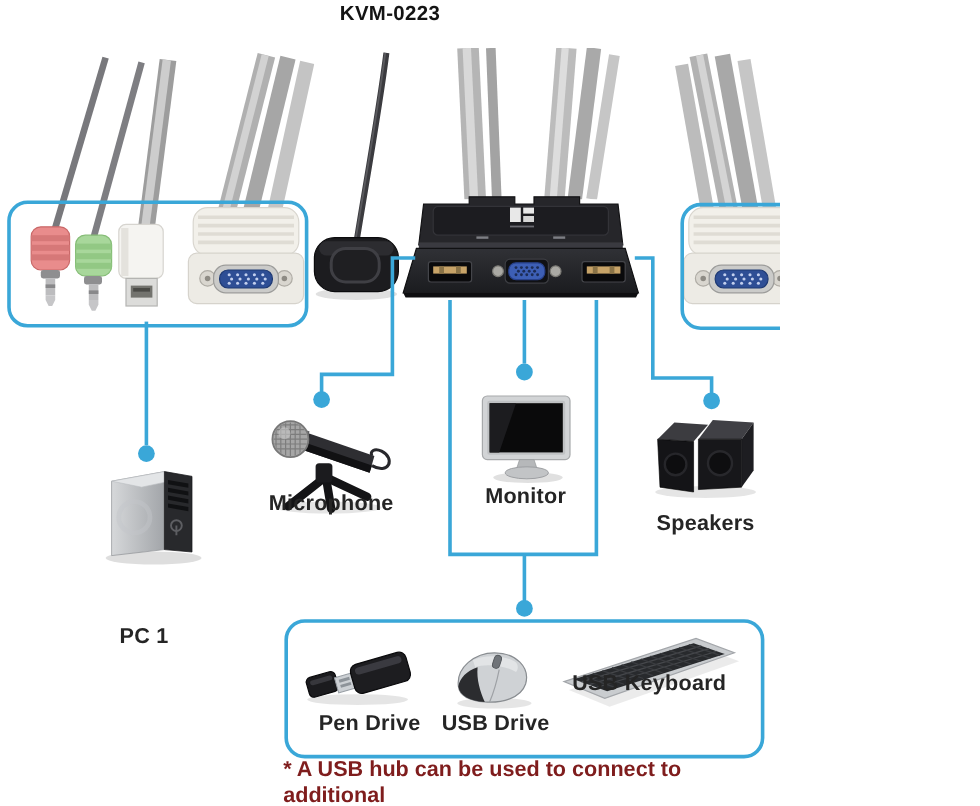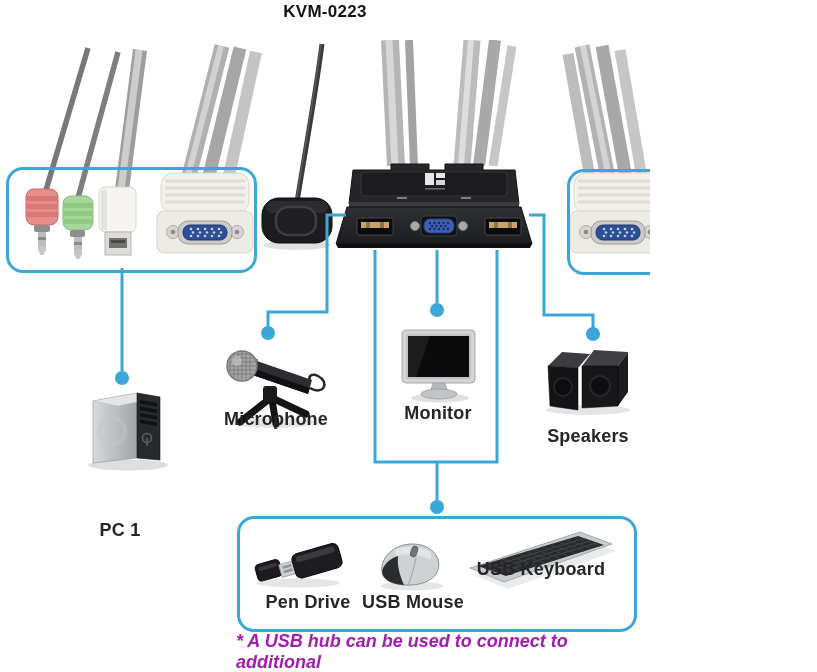--- a/index.html
+++ b/index.html
@@ -18,21 +18,21 @@
     position:absolute; z-index:4; transform:translateX(-50%);
     font-size:18px; font-weight:600; color:#252525; white-space:nowrap;
     letter-spacing:0.2px;
   }
   #title {
     position:absolute; z-index:4; left:0; right:0; top:2px; text-align:center;
     font-size:17px; font-weight:700; color:#141414; letter-spacing:0.3px;
   }
   #footnote {
     position:absolute; z-index:4; left:236px; top:631px; width:420px;
-    font-size:18px; font-weight:600; color:#a21caf; line-height:21px;font-style:italic;
+    font-size:18px; font-weight:600; color:#7f1d1d; line-height:21px;
   }
 </style>
 </head>
 <body>
 
 <div id="canvas">
 
   <div id="title">KVM-0223</div>
 
   <div class="abs art" style="left:0;top:38px;width:262px;height:232px;">
@@ -430,21 +430,21 @@
       </g>
     </svg>
   </div>
 
   <div class="label" style="left:120px;top:492px;margin-top:28px;">PC 1</div>
   <div class="label" style="left:276px;top:409px;">Microphone</div>
   <div class="label" style="left:438px;top:403px;">Monitor</div>
   <div class="label" style="left:588px;top:426px;">Speakers</div>
   <div class="label" style="left:722px;top:470px;">PC 4</div>
   <div class="label" style="left:308px;top:592px;">Pen Drive</div>
-  <div class="label" style="left:413px;top:592px;">USB Mouse</div>
+  <div class="label" style="left:413px;top:592px;">USB Drive</div>
   <div class="label" style="left:541px;top:559px;">USB Keyboard</div>
 
   <div id="footnote">
     <div class="fn1">* A USB hub can be used to connect to additional</div>
 
   </div>
 
 </div>
 
 </body></html>

